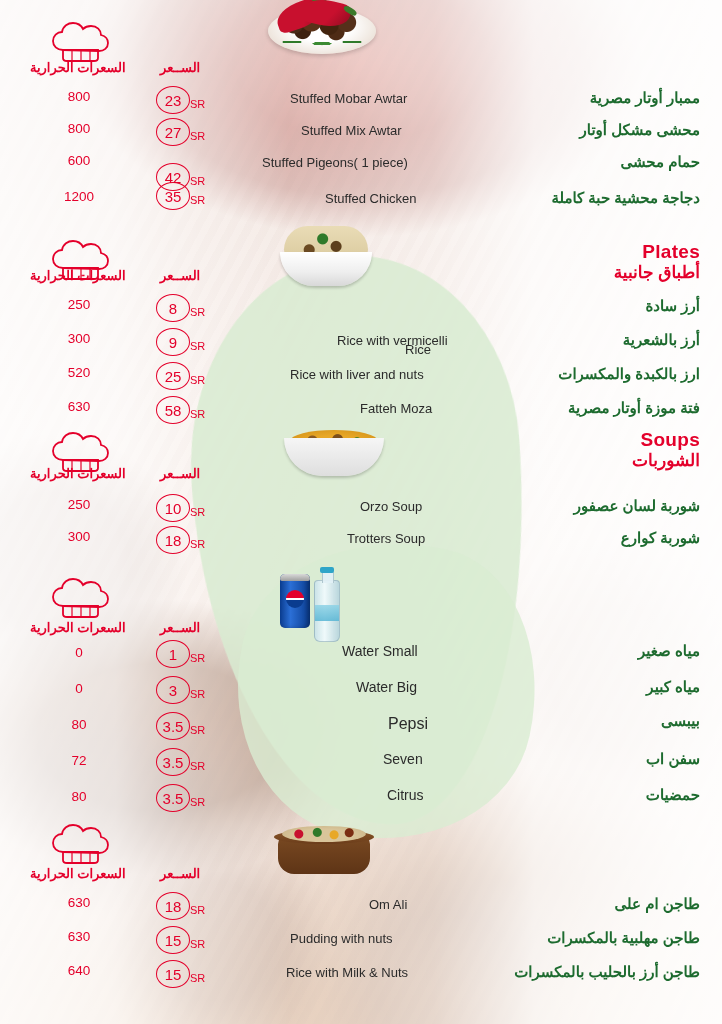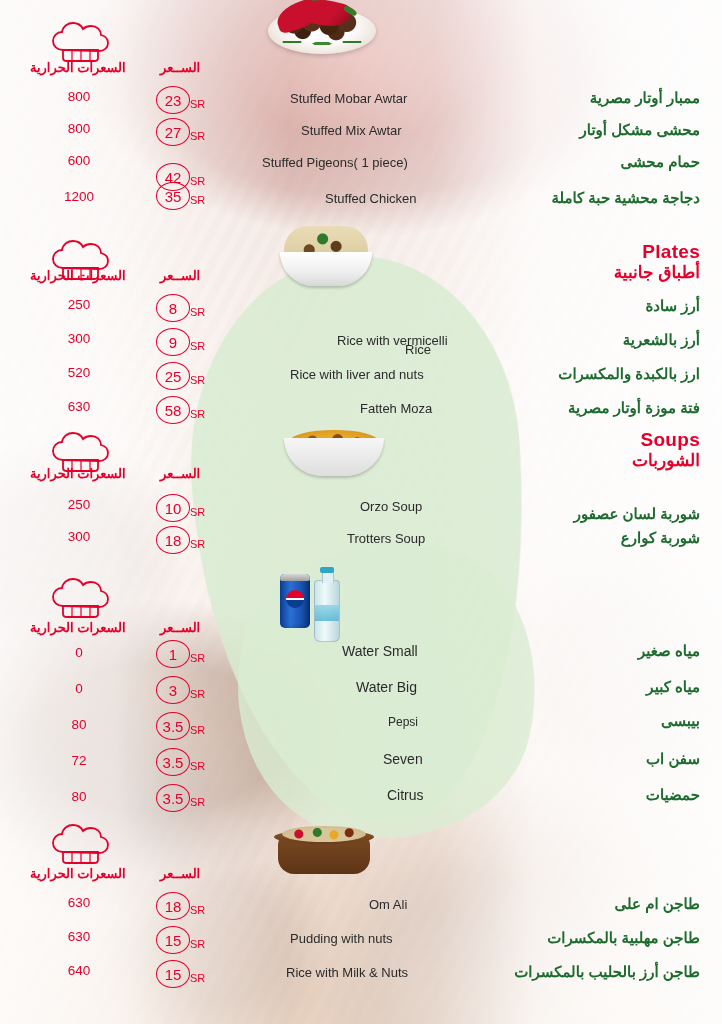--- a/index.html
+++ b/index.html
@@ -468,21 +468,21 @@
     <div class="cal-head" style="left:30px;  top:466px;">السعرات الحرارية</div>
     <div class="price-head" style="left:160px; top:466px;">الســعر</div>
 
     <div class="row-line" style="top:494px;">
       <div class="cal-val" style="left:42px;  top:3px;">250</div>
       <div class="price-wrap" style="left:150px; top:0px;">
         <div class="price-circle">10</div>
         <div class="price-sr">SR</div>
       </div>
       <div class="name-en" style="left:360px; top:5px;">Orzo Soup</div>
-      <div class="name-ar" style="top:3px;margin-top:8px;">شوربة لسان عصفور</div>
+      <div class="name-ar" style="top:3px;">شوربة لسان عصفور</div>
     </div>
 
     <div class="row-line" style="top:526px;">
       <div class="cal-val" style="left:42px;  top:3px;">300</div>
       <div class="price-wrap" style="left:150px; top:0px;">
         <div class="price-circle">18</div>
         <div class="price-sr">SR</div>
       </div>
       <div class="name-en" style="left:347px; top:5px;">Trotters Soup</div>
       <div class="name-ar" style="top:3px;">شوربة كوارع</div>
@@ -528,21 +528,21 @@
       <div class="name-en" style="left:356px; top:3px; font-size:14px;">Water Big</div>
       <div class="name-ar" style="top:2px;">مياه كبير</div>
     </div>
 
     <div class="row-line" style="top:712px;">
       <div class="cal-val" style="left:42px;  top:5px;">80</div>
       <div class="price-wrap" style="left:150px; top:0px;">
         <div class="price-circle">3.5</div>
         <div class="price-sr">SR</div>
       </div>
-      <div class="name-en" style="left:388px; top:3px; font-size:12px;">Pepsi</div>
+      <div class="name-en" style="left:388px; top:3px; font-size:16px;">Pepsi</div>
       <div class="name-ar" style="top:0;">بيبسى</div>
     </div>
 
     <div class="row-line" style="top:748px;">
       <div class="cal-val" style="left:42px;  top:5px;">72</div>
       <div class="price-wrap" style="left:150px; top:0px;">
         <div class="price-circle">3.5</div>
         <div class="price-sr">SR</div>
       </div>
       <div class="name-en" style="left:383px; top:3px; font-size:14px;">Seven</div>

